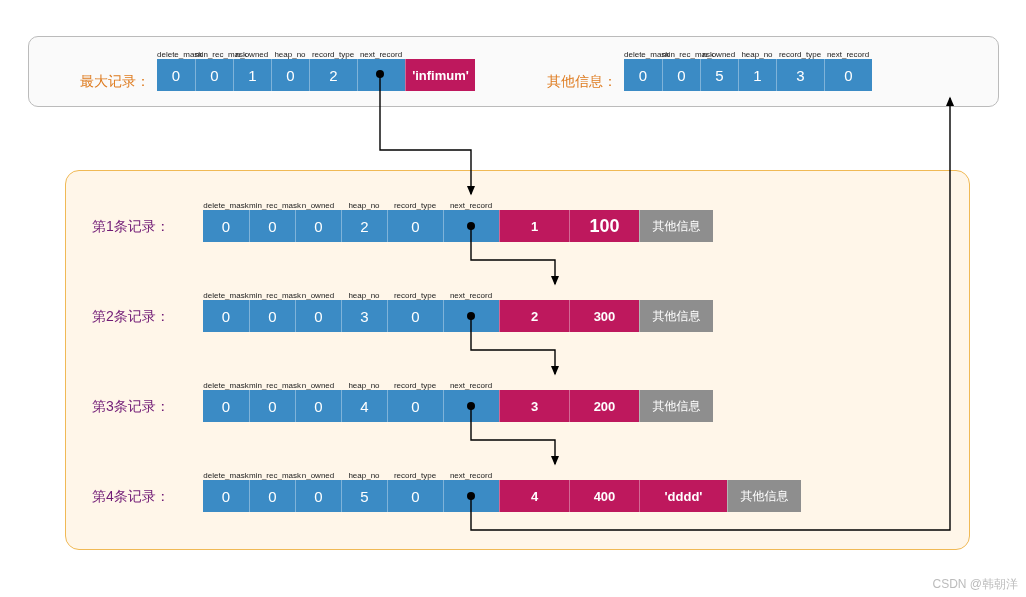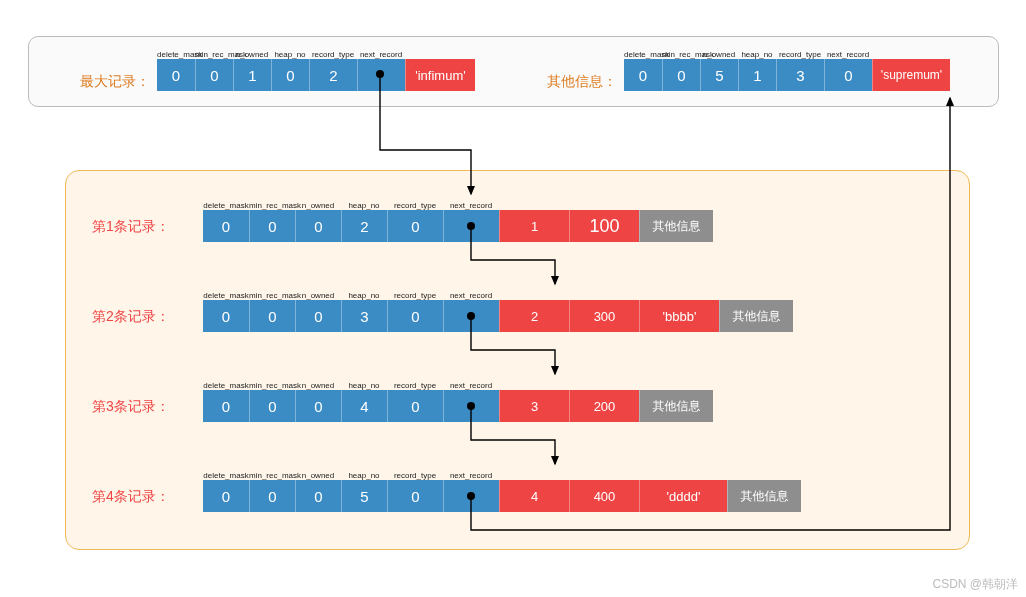--- a/index.html
+++ b/index.html
@@ -47,41 +47,41 @@
     height: 32px;
     display: flex;
     align-items: center;
     justify-content: center;
     color: #fff;
     font-size: 15px;
     border-left: 1px solid rgba(255,255,255,0.35);
   }
   .cell:first-child { border-left: none; }
   .blue { background: #3b8bc5; }
-  .orange { background: #ef4444; }
+  .orange { background: #be185d; font-weight: bold; }
   .gray { background: #8e8e8e; }
   .w34 { width: 38px; }
   .w48 { width: 48px; }
   .w60 { width: 70px; }
 
   .bottom-panel {
     position: absolute;
     left: 65px;
     top: 170px;
     width: 905px;
     height: 380px;
     border: 1px solid #f0b955;
     border-radius: 14px;
     background: #fff6e9;
   }
   .row-label {
     position: absolute;
     left: 15px;
     font-size: 14px;
-    color: #ef4444;
+    color: #701a75;
   }
   .hdr2 {
     display: flex;
     font-size: 8px;
     color: #222;
     height: 14px;
     align-items: flex-end;
   }
   .hdr2 > div { text-align: center; }
 
@@ -138,21 +138,20 @@
       <div style="width:48px">record_type</div>
       <div style="width:48px">next_record</div>
     </div>
     <div class="cell-row">
       <div class="cell blue w34">0</div>
       <div class="cell blue w34">0</div>
       <div class="cell blue w34">5</div>
       <div class="cell blue w34">1</div>
       <div class="cell blue w48">3</div>
       <div class="cell blue w48">0</div>
-      <div class="cell orange" style="width:78px;font-size:12px">'supremum'</div>
     </div>
   </div>
 </div>
 
 <div class="bottom-panel"></div>
 
 <div id="rows-container">
     <div class="row-label" style="top: 218px; left: 92px;">第1条记录：</div>
     <div style="position: absolute; left: 203px; top: 196px;">
       <div class="hdr2">
@@ -187,21 +186,20 @@
       </div>
       <div class="cell-row">
         <div class="cell blue" style="width: 46px;">0</div>
         <div class="cell blue" style="width: 46px;">0</div>
         <div class="cell blue" style="width: 46px;">0</div>
         <div class="cell blue" style="width: 46px;">3</div>
         <div class="cell blue" style="width: 56px;">0</div>
         <div class="cell blue" style="width: 56px;"></div>
         <div class="cell orange" style="width: 70px; font-size: 13px;">2</div>
         <div class="cell orange" style="width: 70px; font-size: 13px;">300</div>
-        <div class="cell orange" style="width: 80px; font-size: 13px;">'bbbb'</div>
         <div class="cell gray" style="width: 74px; font-size: 12px;">其他信息</div>
       </div>
     </div>
     <div class="row-label" style="top: 398px; left: 92px;">第3条记录：</div>
     <div style="position: absolute; left: 203px; top: 376px;">
       <div class="hdr2">
         <div style="width: 46px;">delete_mask</div>
         <div style="width: 46px;">min_rec_mask</div>
         <div style="width: 46px;">n_owned</div>
         <div style="width: 46px;">heap_no</div>

